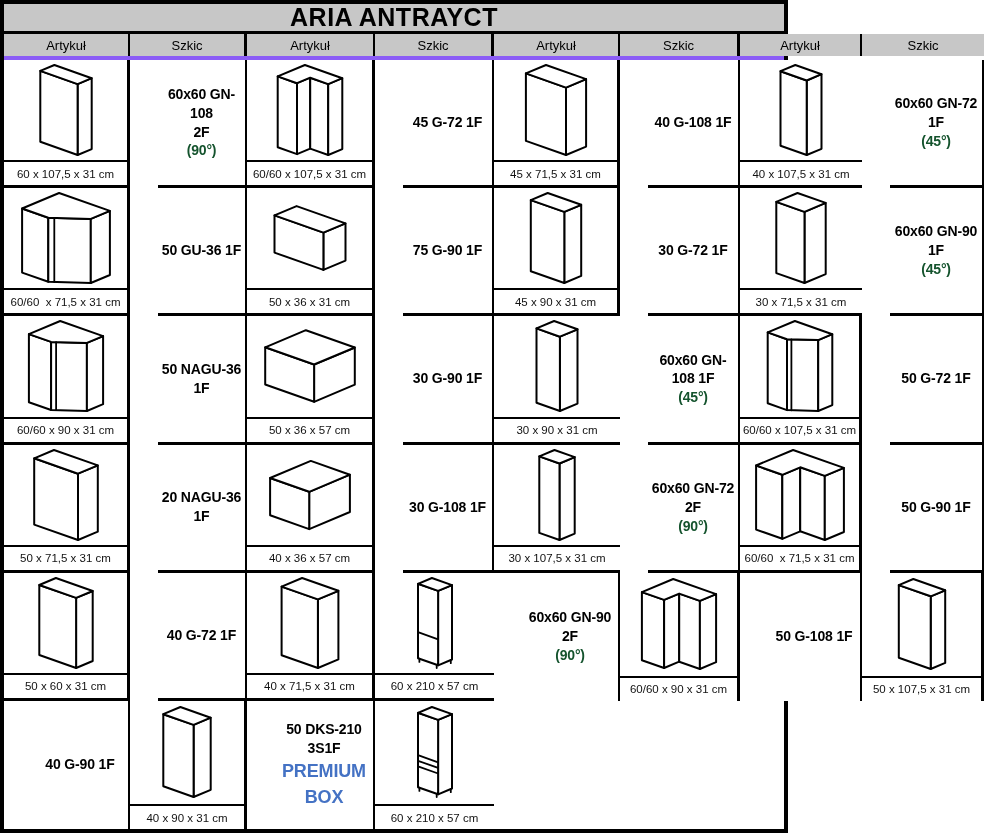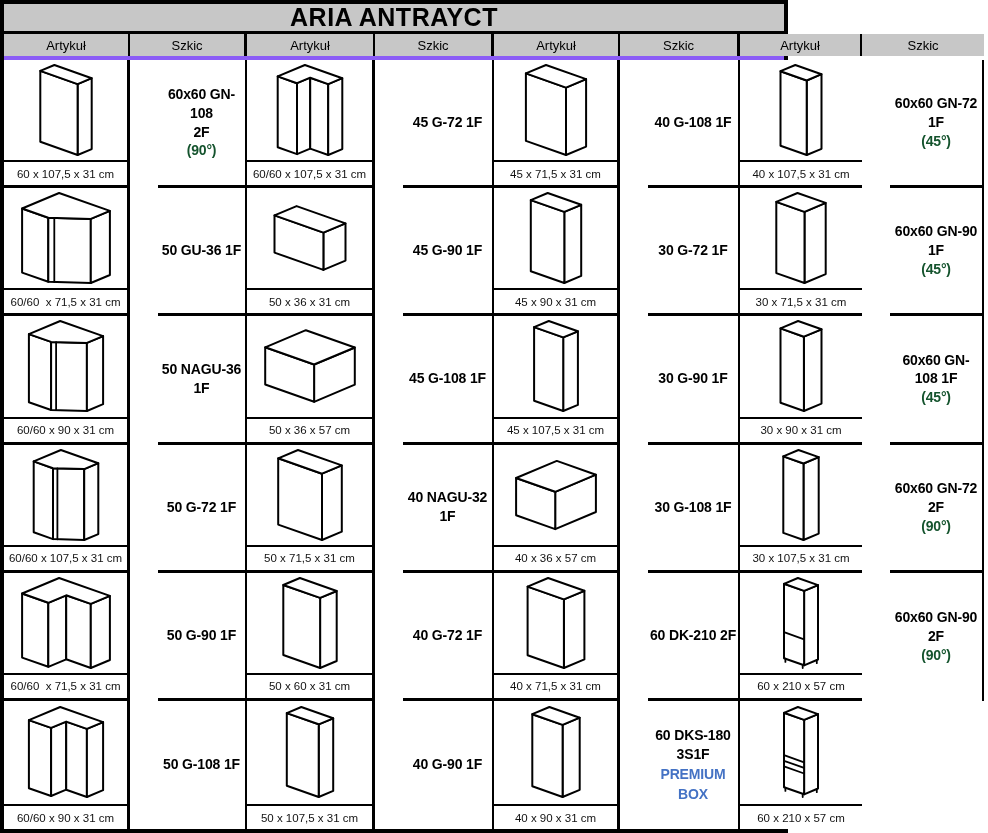--- a/index.html
+++ b/index.html
@@ -47,21 +47,21 @@
     display:flex;flex-direction:column;align-items:center;justify-content:center;
     text-align:center;padding:0 1px;margin-left:28px;
   }
   .cell.szk{border-right:3px solid #000;display:flex;flex-direction:column;}
   .cell.szk.clast{border-right:none;}
   .aname{
     font-size:14px;font-weight:bold;color:#000;line-height:1.35;
     letter-spacing:-0.15px;white-space:pre-line;
   }
   .anote{font-size:14px;font-weight:bold;color:#14532d;line-height:1.35;letter-spacing:-0.15px;}
-  .abadge{font-size:14px;font-weight:bold;line-height:1.45;letter-spacing:-0.15px;}
+  .abadge{font-size:18px;font-weight:bold;line-height:1.45;letter-spacing:-0.15px;}
   .draw{flex:1;display:flex;align-items:center;justify-content:center;}
   .dims{
     flex:0 0 25px;height:25px;border-top:2px solid #000;
     display:flex;align-items:center;justify-content:center;
     font-size:11.5px;color:#111;white-space:pre;
   }
   svg{display:block;}
   .face{fill:#fff;stroke:#000;stroke-width:2;stroke-linejoin:round;}
   .sline{fill:none;stroke:#000;stroke-width:1.8;stroke-linecap:round;}
 </style>
@@ -157,21 +157,21 @@
     <div class="draw">
           <svg width="112" height="94" viewBox="0 0 112 94">
             <polygon points="69.4,78.9 91.5,69.6 91.5,32.4 69.4,41.6" class="face"></polygon>
             <polygon points="20.5,61.6 69.4,78.9 69.4,41.6 20.5,24.4" class="face"></polygon>
             <polygon points="20.5,24.4 69.4,41.6 91.5,32.4 42.6,15.1" class="face"></polygon>
           </svg>
         </div>
     <div class="dims">50 x 36 x 31 cm</div>
   </div>
       <div class="cell art">
-    <div class="aname">45 G-90 1F</div>
+    <div class="aname">75 G-90 1F</div>
   </div>
       <div class="cell szk">
     <div class="draw">
           <svg width="112" height="94" viewBox="0 0 112 94">
             <polygon points="64.3,92.0 81.2,84.9 81.2,13.8 64.3,20.9" class="face"></polygon>
             <polygon points="30.8,80.2 64.3,92.0 64.3,20.9 30.8,9.1" class="face"></polygon>
             <polygon points="30.8,9.1 64.3,20.9 81.2,13.8 47.7,2.0" class="face"></polygon>
           </svg>
         </div>
     <div class="dims">45 x 90 x 31 cm</div>
@@ -212,33 +212,20 @@
     <div class="draw">
           <svg width="112" height="94" viewBox="0 0 112 94">
             <polygon points="60.1,82.8 100.8,65.7 100.8,28.5 60.1,45.5" class="face"></polygon>
             <polygon points="11.2,65.5 60.1,82.8 60.1,45.5 11.2,28.3" class="face"></polygon>
             <polygon points="11.2,28.3 60.1,45.5 100.8,28.5 51.9,11.2" class="face"></polygon>
           </svg>
         </div>
     <div class="dims">50 x 36 x 57 cm</div>
   </div>
       <div class="cell art">
-    <div class="aname">45 G-108 1F</div>
-  </div>
-      <div class="cell szk">
-    <div class="draw">
-          <svg width="112" height="94" viewBox="0 0 112 94">
-            <polygon points="63.2,92.0 77.9,85.9 77.9,12.3 63.2,18.4" class="face"></polygon>
-            <polygon points="34.1,81.7 63.2,92.0 63.2,18.4 34.1,8.1" class="face"></polygon>
-            <polygon points="34.1,8.1 63.2,18.4 77.9,12.3 48.8,2.0" class="face"></polygon>
-          </svg>
-        </div>
-    <div class="dims">45 x 107,5 x 31 cm</div>
-  </div>
-      <div class="cell art">
     <div class="aname">30 G-90 1F</div>
   </div>
       <div class="cell szk clast">
     <div class="draw">
           <svg width="112" height="94" viewBox="0 0 112 94">
             <polygon points="58.9,92.0 76.5,84.6 76.5,10.3 58.9,17.7" class="face"></polygon>
             <polygon points="35.5,83.7 58.9,92.0 58.9,17.7 35.5,9.4" class="face"></polygon>
             <polygon points="35.5,9.4 58.9,17.7 76.5,10.3 53.1,2.0" class="face"></polygon>
           </svg>
         </div>
@@ -267,21 +254,21 @@
     <div class="draw">
           <svg width="112" height="94" viewBox="0 0 112 94">
             <polygon points="68.0,92.0 87.8,83.7 87.8,17.4 68.0,25.7" class="face"></polygon>
             <polygon points="24.2,76.6 68.0,92.0 68.0,25.7 24.2,10.3" class="face"></polygon>
             <polygon points="24.2,10.3 68.0,25.7 87.8,17.4 44.0,2.0" class="face"></polygon>
           </svg>
         </div>
     <div class="dims">50 x 71,5 x 31 cm</div>
   </div>
       <div class="cell art">
-    <div class="aname">40 NAGU-32 1F</div>
+    <div class="aname">20 NAGU-36 1F</div>
   </div>
       <div class="cell szk">
     <div class="draw">
           <svg width="112" height="94" viewBox="0 0 112 94">
             <polygon points="55.2,81.1 95.9,64.0 95.9,26.7 55.2,43.8" class="face"></polygon>
             <polygon points="16.1,67.3 55.2,81.1 55.2,43.8 16.1,30.0" class="face"></polygon>
             <polygon points="16.1,30.0 55.2,43.8 95.9,26.7 56.8,12.9" class="face"></polygon>
           </svg>
         </div>
     <div class="dims">40 x 36 x 57 cm</div>
@@ -333,23 +320,20 @@
   </div>
       <div class="cell szk">
     <div class="draw">
           <svg width="112" height="94" viewBox="0 0 112 94">
             <polygon points="63.9,92.0 84.4,83.4 84.4,14.8 63.9,23.4" class="face"></polygon>
             <polygon points="27.6,79.2 63.9,92.0 63.9,23.4 27.6,10.6" class="face"></polygon>
             <polygon points="27.6,10.6 63.9,23.4 84.4,14.8 48.1,2.0" class="face"></polygon>
           </svg>
         </div>
     <div class="dims">40 x 71,5 x 31 cm</div>
-  </div>
-      <div class="cell art">
-    <div class="aname">60 DK-210 2F</div>
   </div>
       <div class="cell szk clast">
     <div class="draw">
           <svg width="112" height="94" viewBox="0 0 112 94">
             <polygon points="59.1,89.3 73.0,83.5 73.0,9.1 59.1,14.9" class="face"></polygon>
             <polygon points="39.0,82.2 59.1,89.3 59.1,14.9 39.0,7.8" class="face"></polygon>
             <polygon points="39.0,7.8 59.1,14.9 73.0,9.1 52.9,2.0" class="face"></polygon>
             <polyline points="39.0,56.2 59.1,63.3" class="sline"></polyline>
             <polyline points="40.4,82.7 40.4,85.9" class="sline"></polyline>
             <polyline points="57.7,88.8 57.7,92.0" class="sline"></polyline>
@@ -394,21 +378,21 @@
     <div class="draw">
           <svg width="112" height="94" viewBox="0 0 112 94">
             <polygon points="62.6,92.0 79.7,84.8 79.7,12.7 62.6,19.9" class="face"></polygon>
             <polygon points="32.3,81.3 62.6,92.0 62.6,19.9 32.3,9.2" class="face"></polygon>
             <polygon points="32.3,9.2 62.6,19.9 79.7,12.7 49.4,2.0" class="face"></polygon>
           </svg>
         </div>
     <div class="dims">40 x 90 x 31 cm</div>
   </div>
       <div class="cell art rlast">
-    <div class="aname">60 DKS-180 3S1F</div>
+    <div class="aname">50 DKS-210 3S1F</div>
   <div class="abadge" style="color: rgb(68, 114, 196);">PREMIUM BOX</div>
       </div>
       <div class="cell szk clast rlast">
     <div class="draw">
           <svg width="112" height="94" viewBox="0 0 112 94">
             <polygon points="59.1,89.3 73.0,83.5 73.0,9.1 59.1,14.9" class="face"></polygon>
             <polygon points="39.0,82.2 59.1,89.3 59.1,14.9 39.0,7.8" class="face"></polygon>
             <polygon points="39.0,7.8 59.1,14.9 73.0,9.1 52.9,2.0" class="face"></polygon>
             <polyline points="39.0,61.4 59.1,68.5" class="sline"></polyline>
             <polyline points="39.0,55.8 59.1,62.9" class="sline"></polyline>

